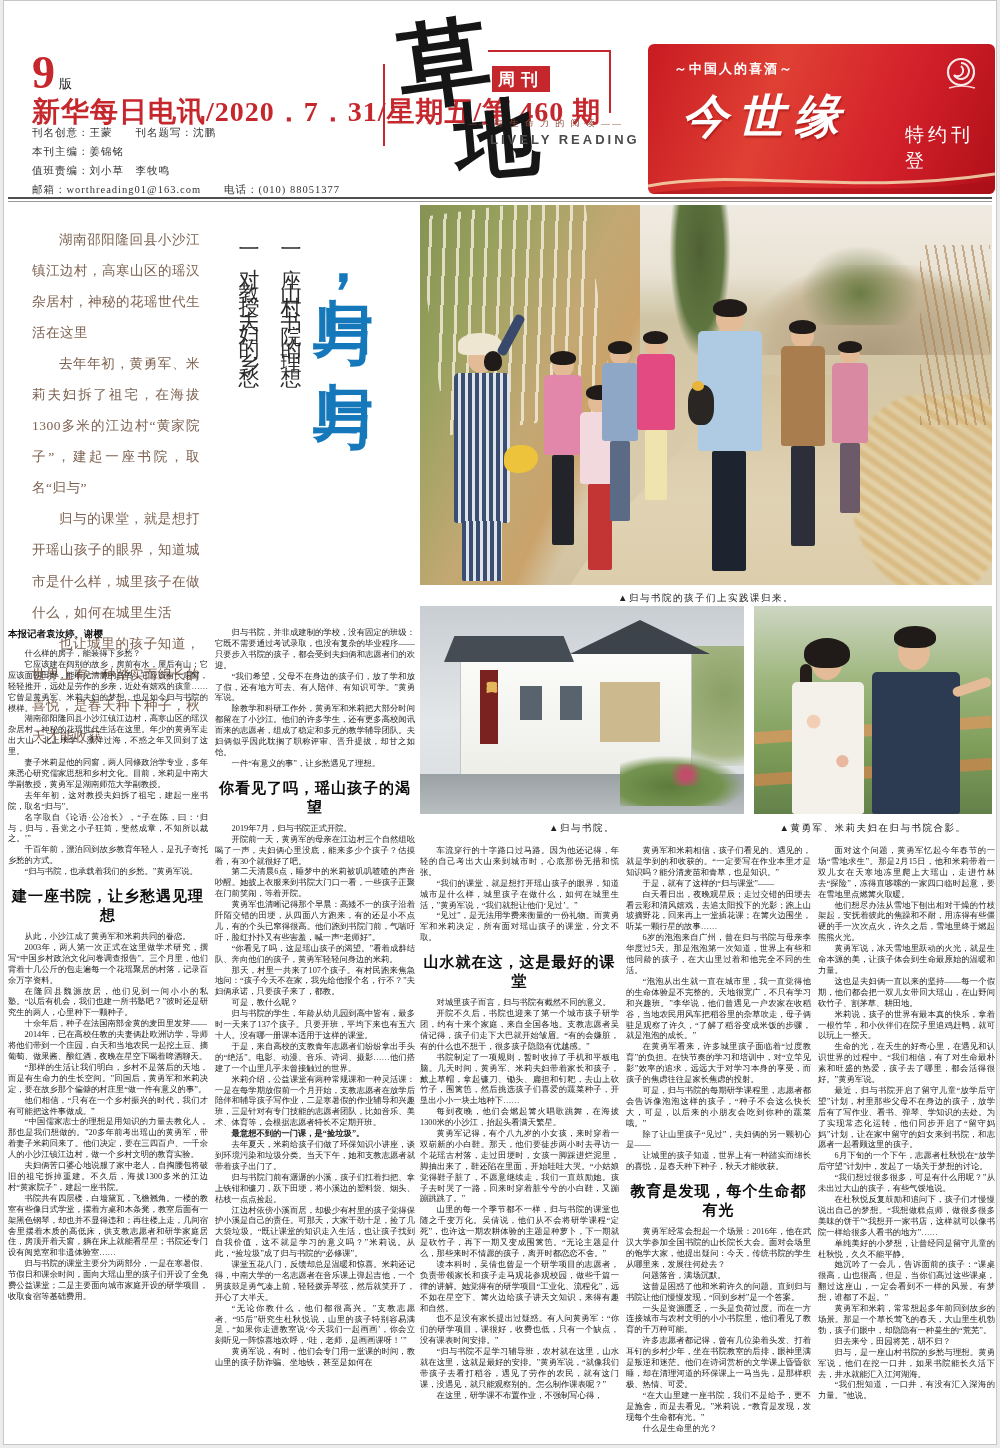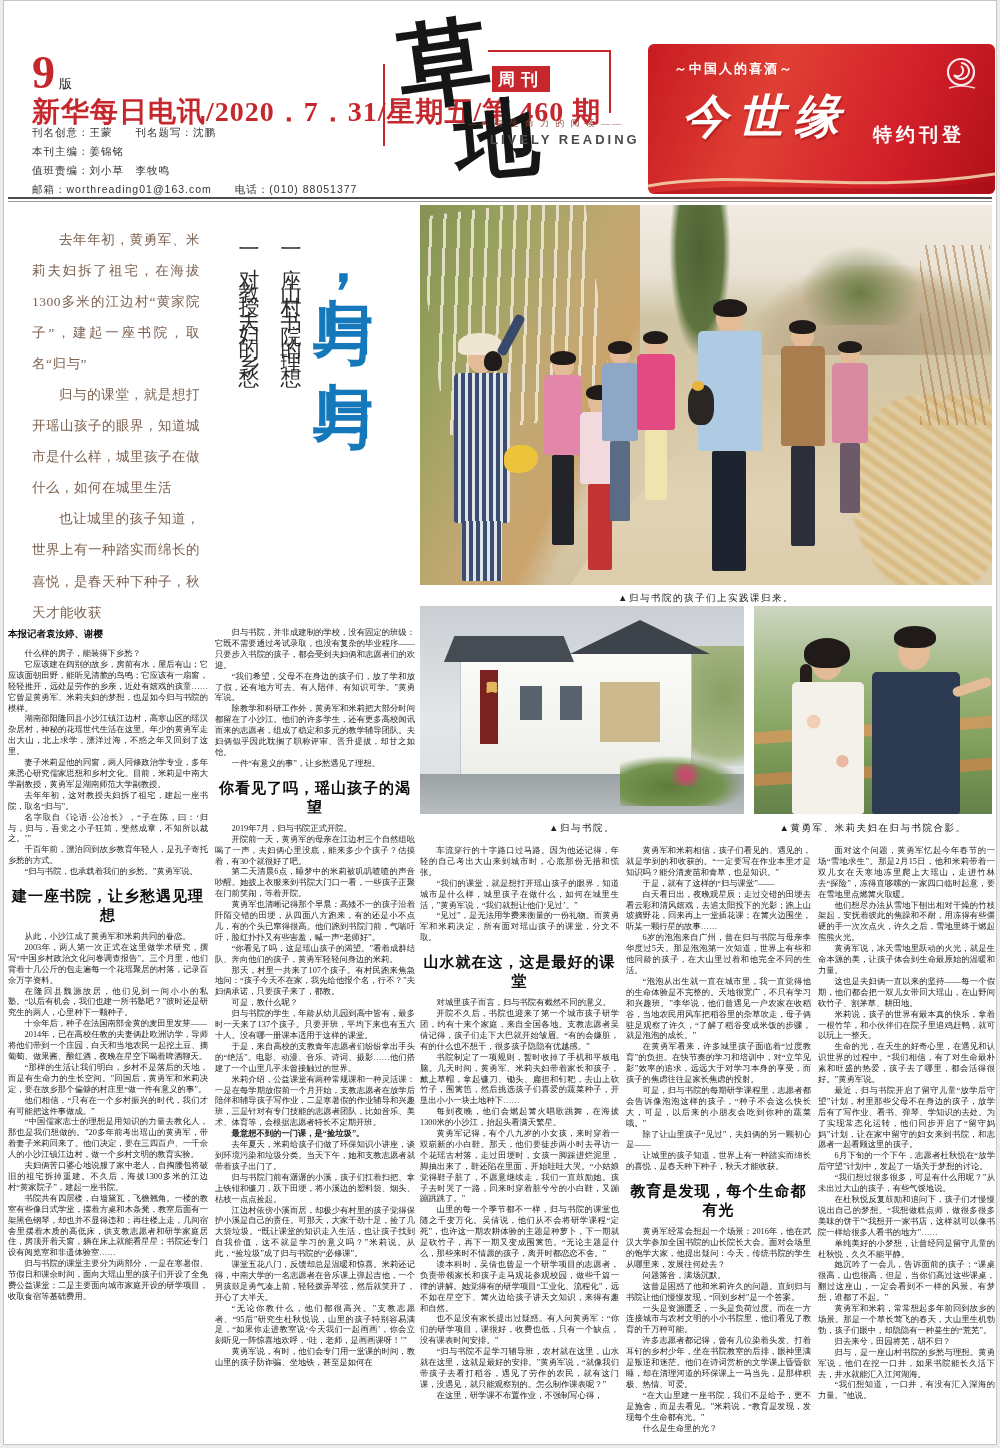--- a/index.html
+++ b/index.html
@@ -4,36 +4,36 @@
 <style>
   html,body{margin:0;padding:0;background:#d9d9d9;}
   .page{position:relative;width:1000px;height:1448px;background:#ececec;overflow:hidden;
         font-family:"Liberation Serif","DejaVu Serif",serif;color:#1a1a1a;}
   .sheet{position:absolute;left:3px;top:0;right:3px;bottom:3px;background:#fff;border:1px solid #c6c6c6;}
   .abs{position:absolute;}
   
   .pagenum{font-size:46px;font-weight:bold;color:#c5272d;line-height:1;}
   .pagenum-label{font-size:13px;color:#222;}
   .issue{font-size:28px;font-weight:bold;color:#c5272d;letter-spacing:1px;}
-  .credit{font-size:10.5px;color:#333;letter-spacing:1px;font-family:Liberation Sans, sans-serif;}
+  .credit{font-size:10.5px;color:#333;letter-spacing:1px;font-family:Liberation Serif, serif;}
   .red-vline{width:2px;background:#c5272d;}
   .red-hline{height:2px;background:#c5272d;}
   
   .callig{font-weight:bold;color:#161616;line-height:1;}
   .weekly-badge{background:#c5272d;color:#fff;font-weight:bold;font-size:17px;
         width:58px;height:26px;display:flex;align-items:center;justify-content:center;letter-spacing:6px;}
   .masthead-en{font-family:"Liberation Sans",sans-serif;font-size:13px;color:#4a4a4a;letter-spacing:3px;font-weight:bold;}
   .masthead-slogan{font-size:9px;color:#8d4437;letter-spacing:2px;}
   
   .ad{background:linear-gradient(110deg,#c81a22 0%,#e04034 35%,#d3202a 70%,#b01019 100%);
       border-radius:6px;overflow:hidden;color:#fff;}
   .ad-tag{font-size:13px;font-weight:bold;letter-spacing:2px;}
   .ad-brand{font-size:46px;font-weight:bold;font-style:italic;letter-spacing:10px;
             text-shadow:1px 2px 2px rgba(120,0,0,.45);}
-  .ad-label{font-size:19px;font-weight:bold;letter-spacing:4px;}
+  .ad-label{font-size:19px;font-weight:normal;letter-spacing:4px;margin-left:32px;}
   .ad-slogan{font-size:10px;font-weight:bold;letter-spacing:3px;margin-top:48px;}
   
   .hdr-divider{border-top:2px solid #4e4e4e;border-bottom:1px solid #9a9a9a;height:2px;}
   
   .lead p{margin:0;font-size:13.5px;line-height:2.3;color:#7c6150;text-indent:2em;
           letter-spacing:.5px;text-align:justify;}
   .vert{writing-mode:vertical-rl;text-orientation:upright;}
   .sub-vert{font-size:21px;color:#2b2b2b;letter-spacing:14px;line-height:2.0;font-weight:500;}
   .title-vert{font-size:60px;font-weight:bold;color:#1478bb;letter-spacing:8px;
               font-family:"Liberation Sans","DejaVu Sans",sans-serif;}
@@ -92,20 +92,21 @@
     <div class="abs ad-slogan" style="left:62px;top:116px;">～ 今世有缘  相伴永远 ～</div>
     <svg class="abs" style="left:0;bottom:0;" width="347" height="36" viewBox="0 0 347 36">
       <path d="M0 28 C 90 10, 200 38, 347 16" fill="none" stroke="#f3ddb2" stroke-width="3" opacity="0.85"></path>
       <path d="M0 36 C 110 18, 230 42, 347 22 L347 36 Z" fill="#a50f18" opacity="0.55"></path>
     </svg>
   </div>
 
   <div class="abs hdr-divider" style="left:8px;top:197px;width:984px;"></div>
 
   <div class="abs lead" style="left:32px;top:224px;width:168px;">
+      <p class="bp">湖南邵阳隆回县小沙江镇江边村，高寒山区的瑶汉杂居村，神秘的花瑶世代生活在这里</p>
       <p class="bp">去年年初，黄勇军、米莉夫妇拆了祖宅，在海拔1300多米的江边村“黄家院子”，建起一座书院，取名“归与”</p>
       <p class="bp">归与的课堂，就是想打开瑶山孩子的眼界，知道城市是什么样，城里孩子在做什么，如何在城里生活</p>
       <p class="bp">也让城里的孩子知道，世界上有一种踏实而绵长的喜悦，是春天种下种子，秋天才能收获</p>
     </div>
 
   <div class="abs vert sub-vert" style="left:228px;top:238px;height:410px;"><span>一座山村书院的理想</span><br><span>一对教授夫妇的乡愁</span></div>
 
   <div class="abs vert title-vert" style="left:302px;top:250px;height:420px;">归与，归与</div>
 
   <div class="abs photo" style="left:420px;top:205px;width:572px;height:380px;background:linear-gradient(180deg,#f0ebe2 0%,#e9e2d4 18%,#cfc4a4 30%,#d8c9a8 55%,#d9cbae 75%,#d2c2a0 100%);">

